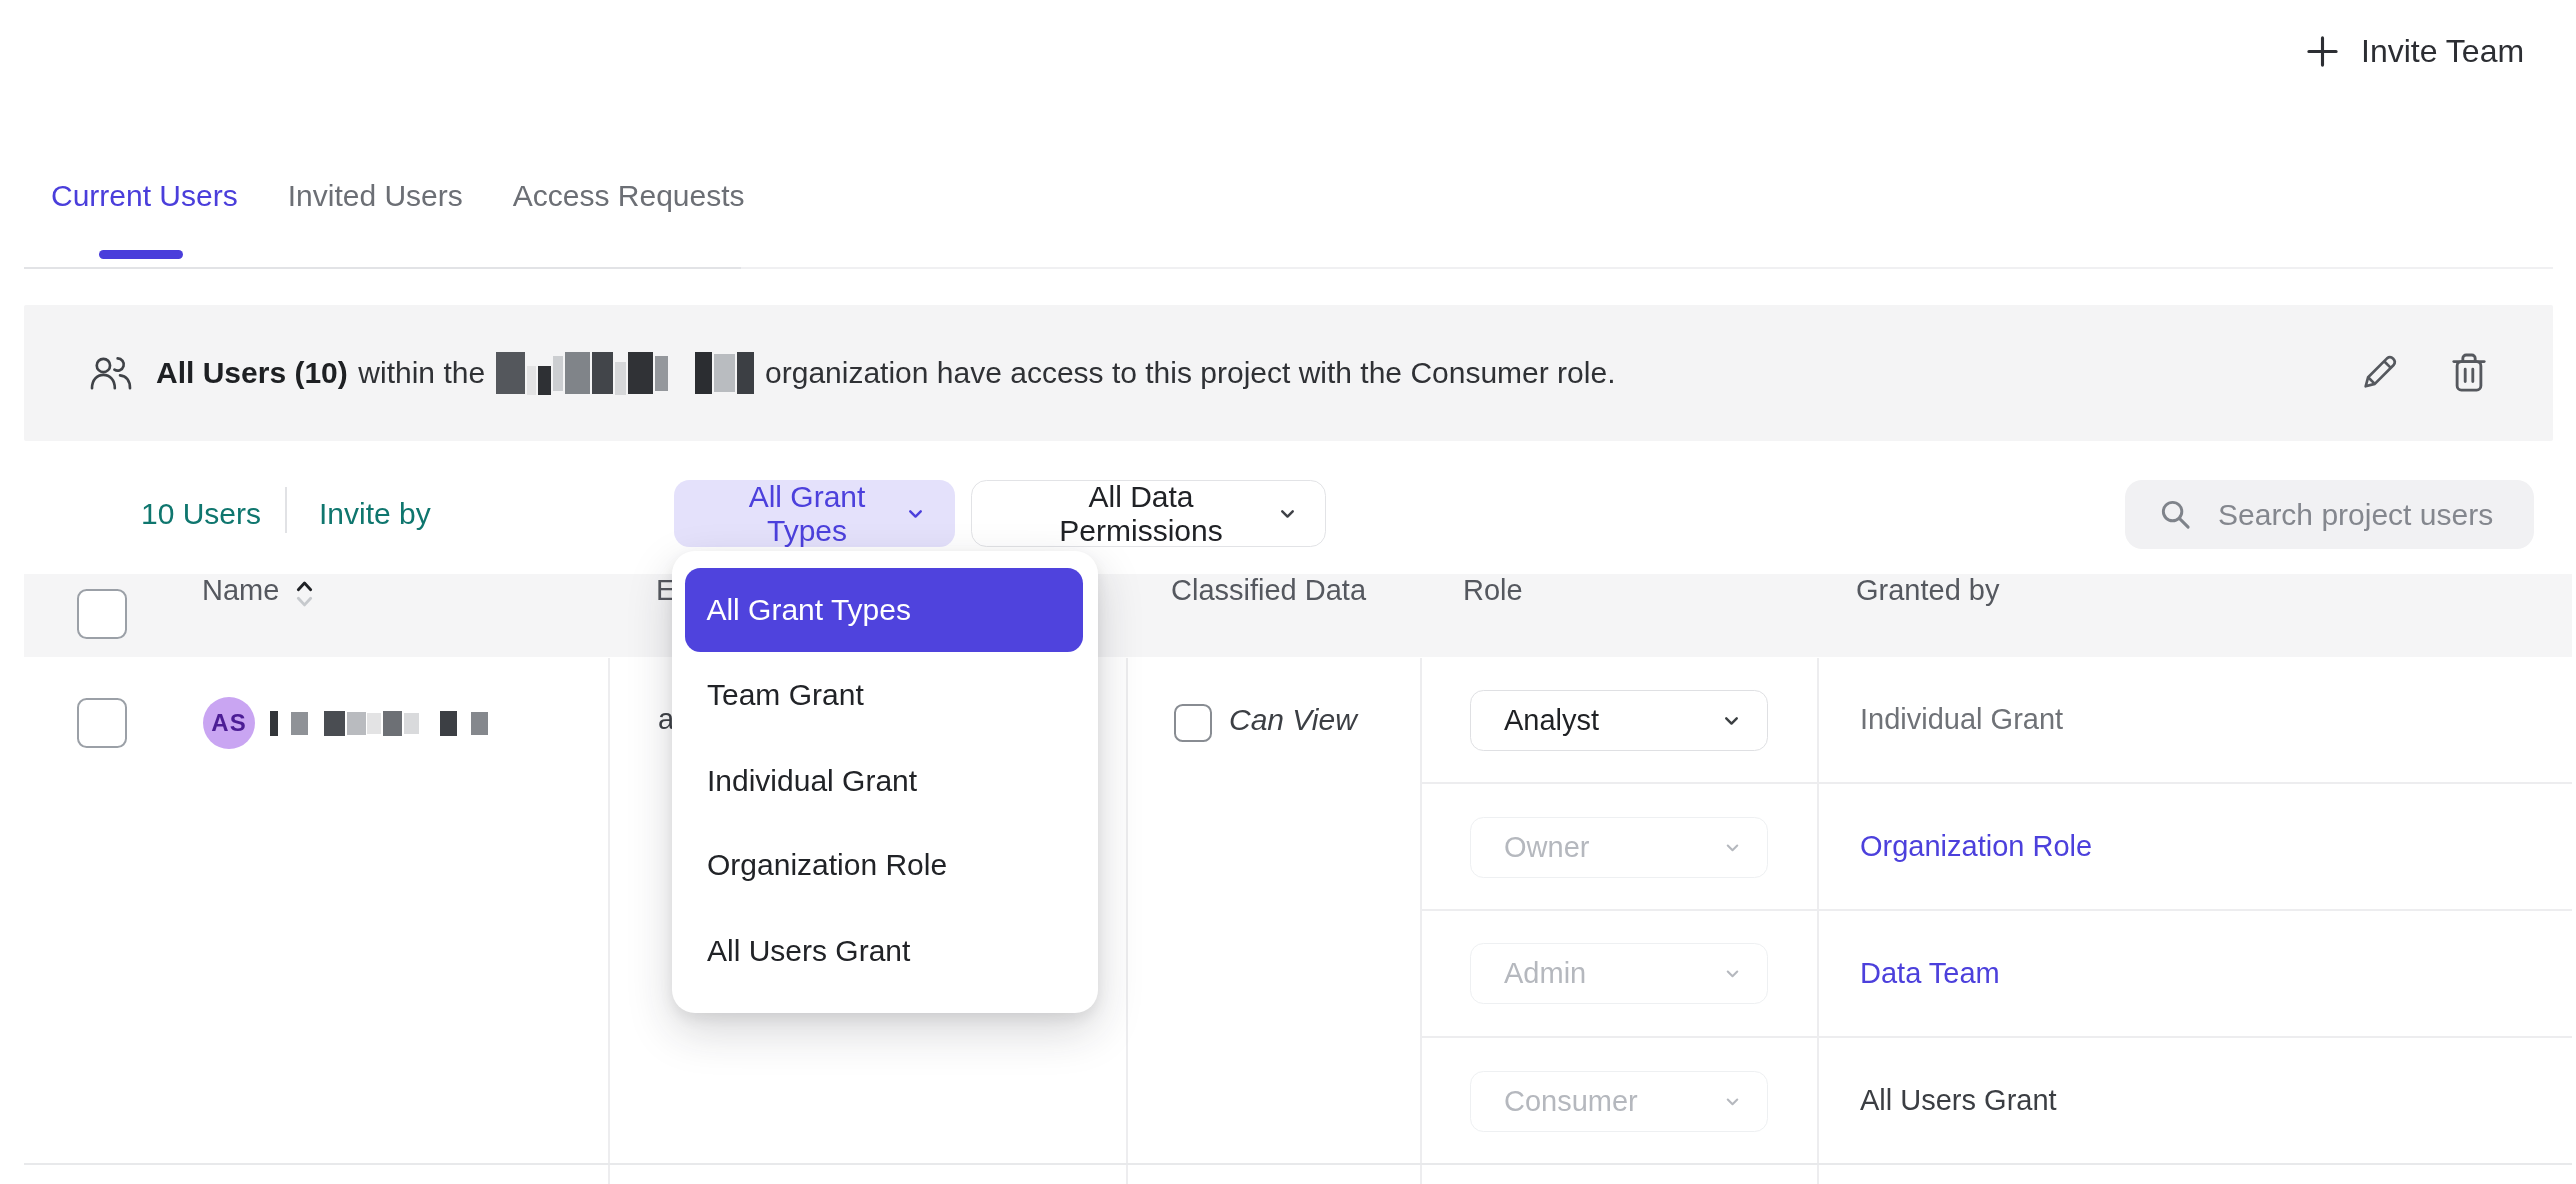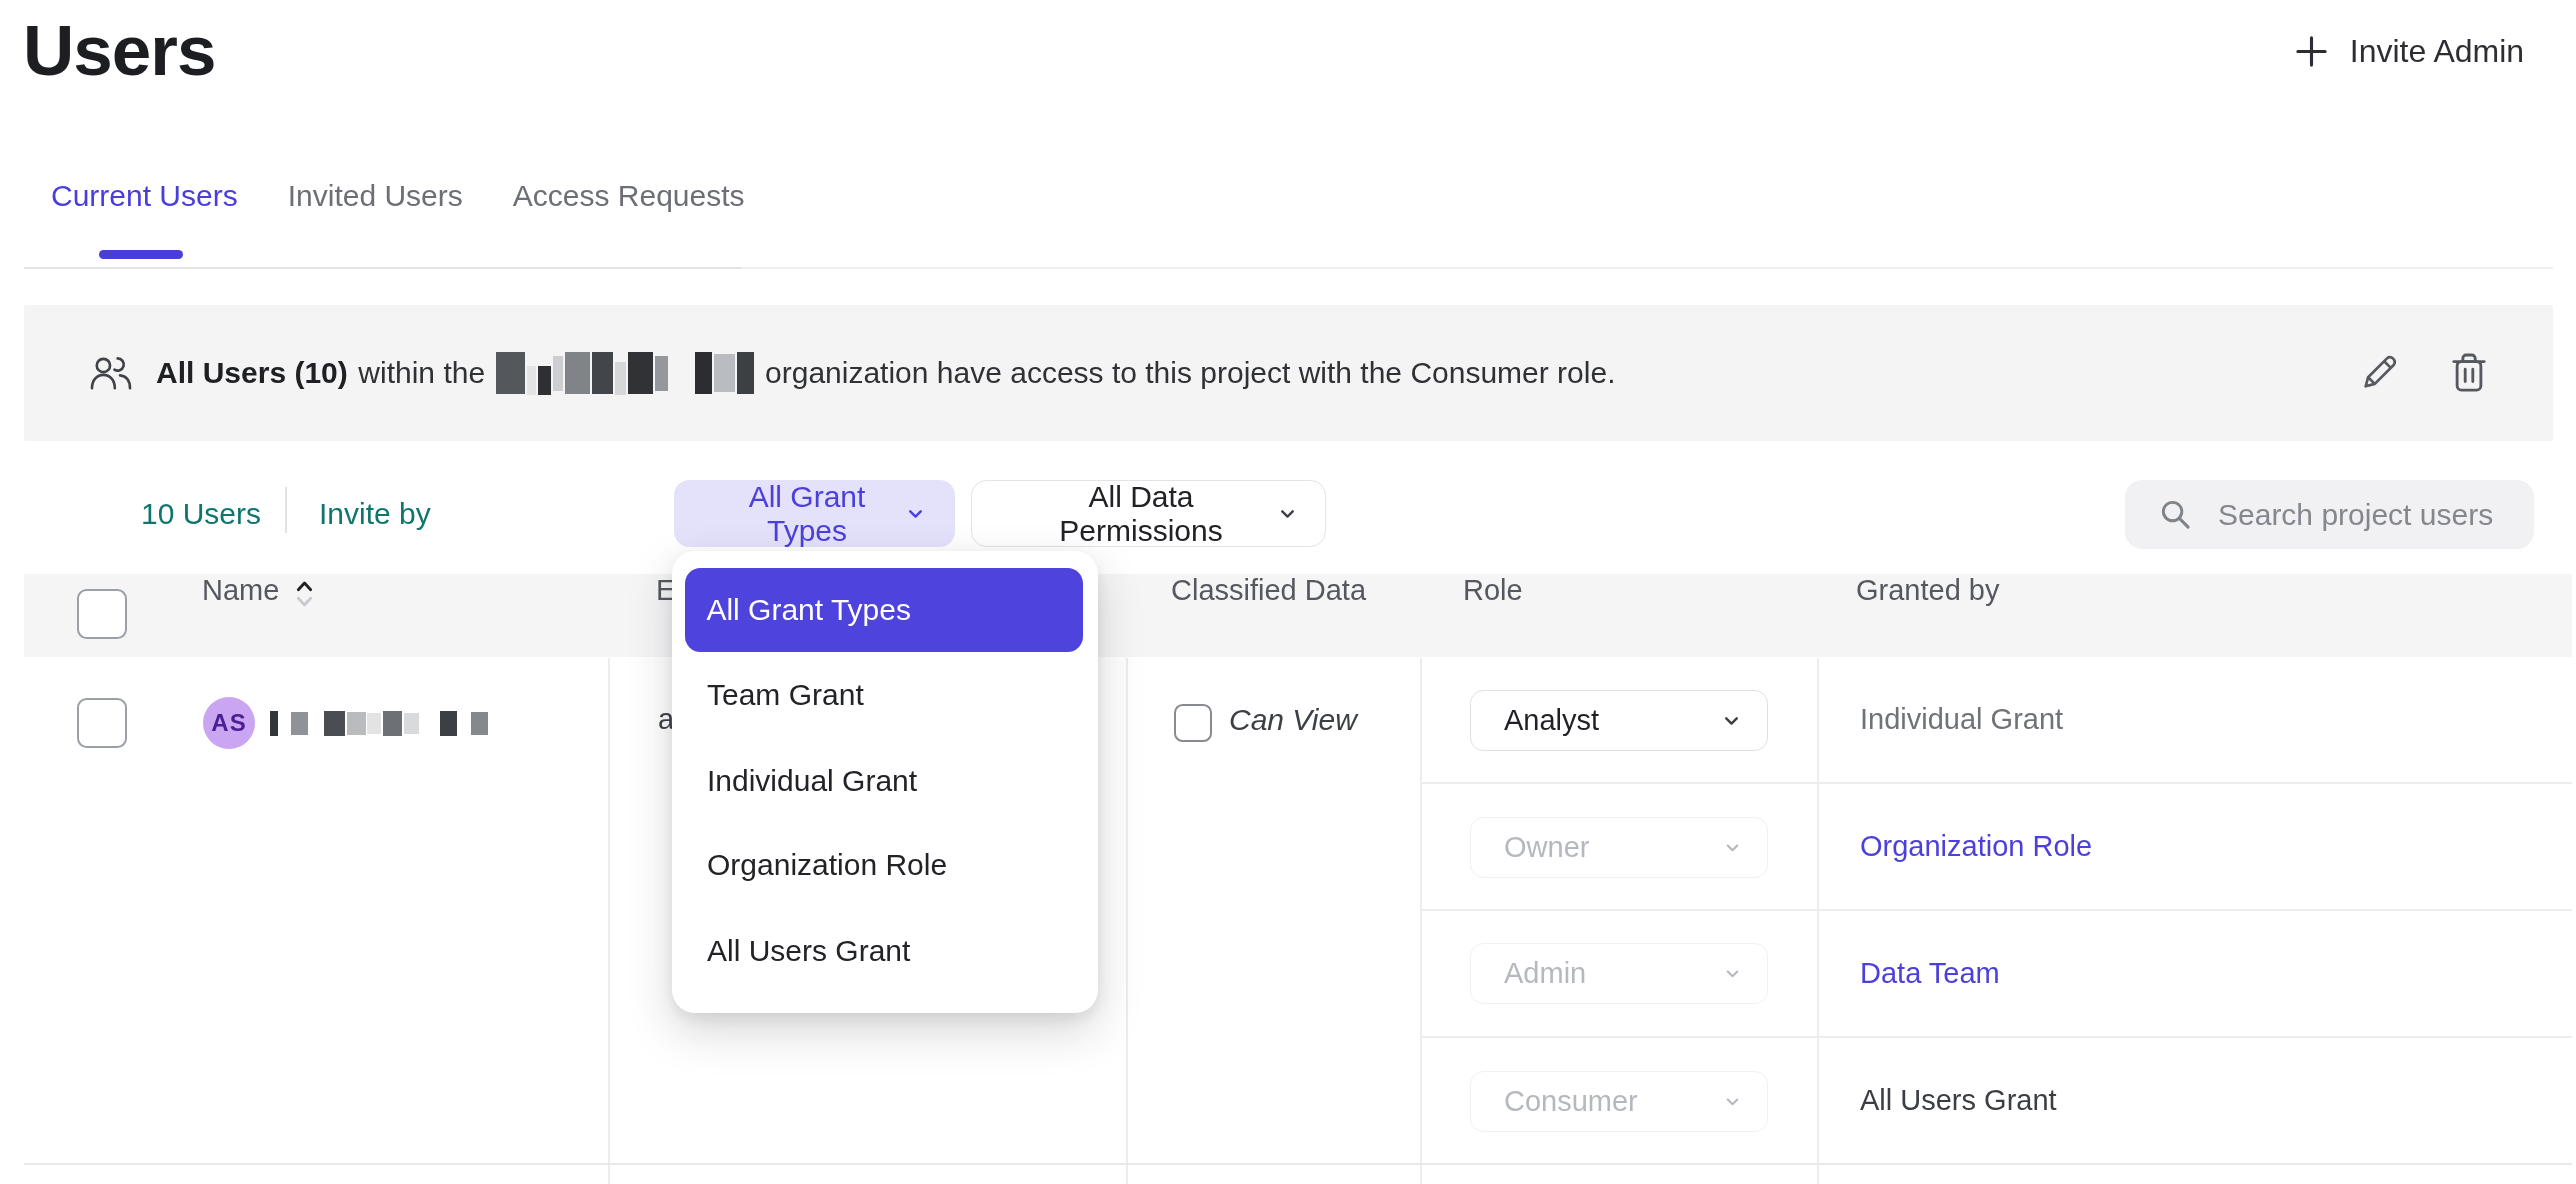--- a/index.html
+++ b/index.html
@@ -87,29 +87,28 @@
   .menu-item{position:absolute;left:35px;height:84px;display:flex;align-items:center;
     font-size:30px;font-weight:500;color:#212327;cursor:pointer;white-space:nowrap;}
 
   svg{display:block;}
 </style>
 </head>
 <body>
 
 <div id="page">
 
-  <div class="abs page-title">Users</div>
 
   <button class="abs invite-btn">
     <span>
       <svg width="35" height="35" viewBox="0 0 36 36" fill="none" stroke="#2c2e33" stroke-width="3.2" stroke-linecap="round">
         <path d="M18 4v28M4 18h28"></path>
       </svg>
     </span>
-    <span>Invite Admin</span>
+    <span>Invite Team</span>
   </button>
 
   <div class="abs tabs">
     <span class="tab active">Current Users</span>
     <span class="tab">Invited Users</span>
     <span class="tab">Access Requests</span>
   </div>
   <div class="abs tab-underline"></div>
   <div class="abs tabs-border"></div>
   <div class="abs tabs-border-light"></div>

